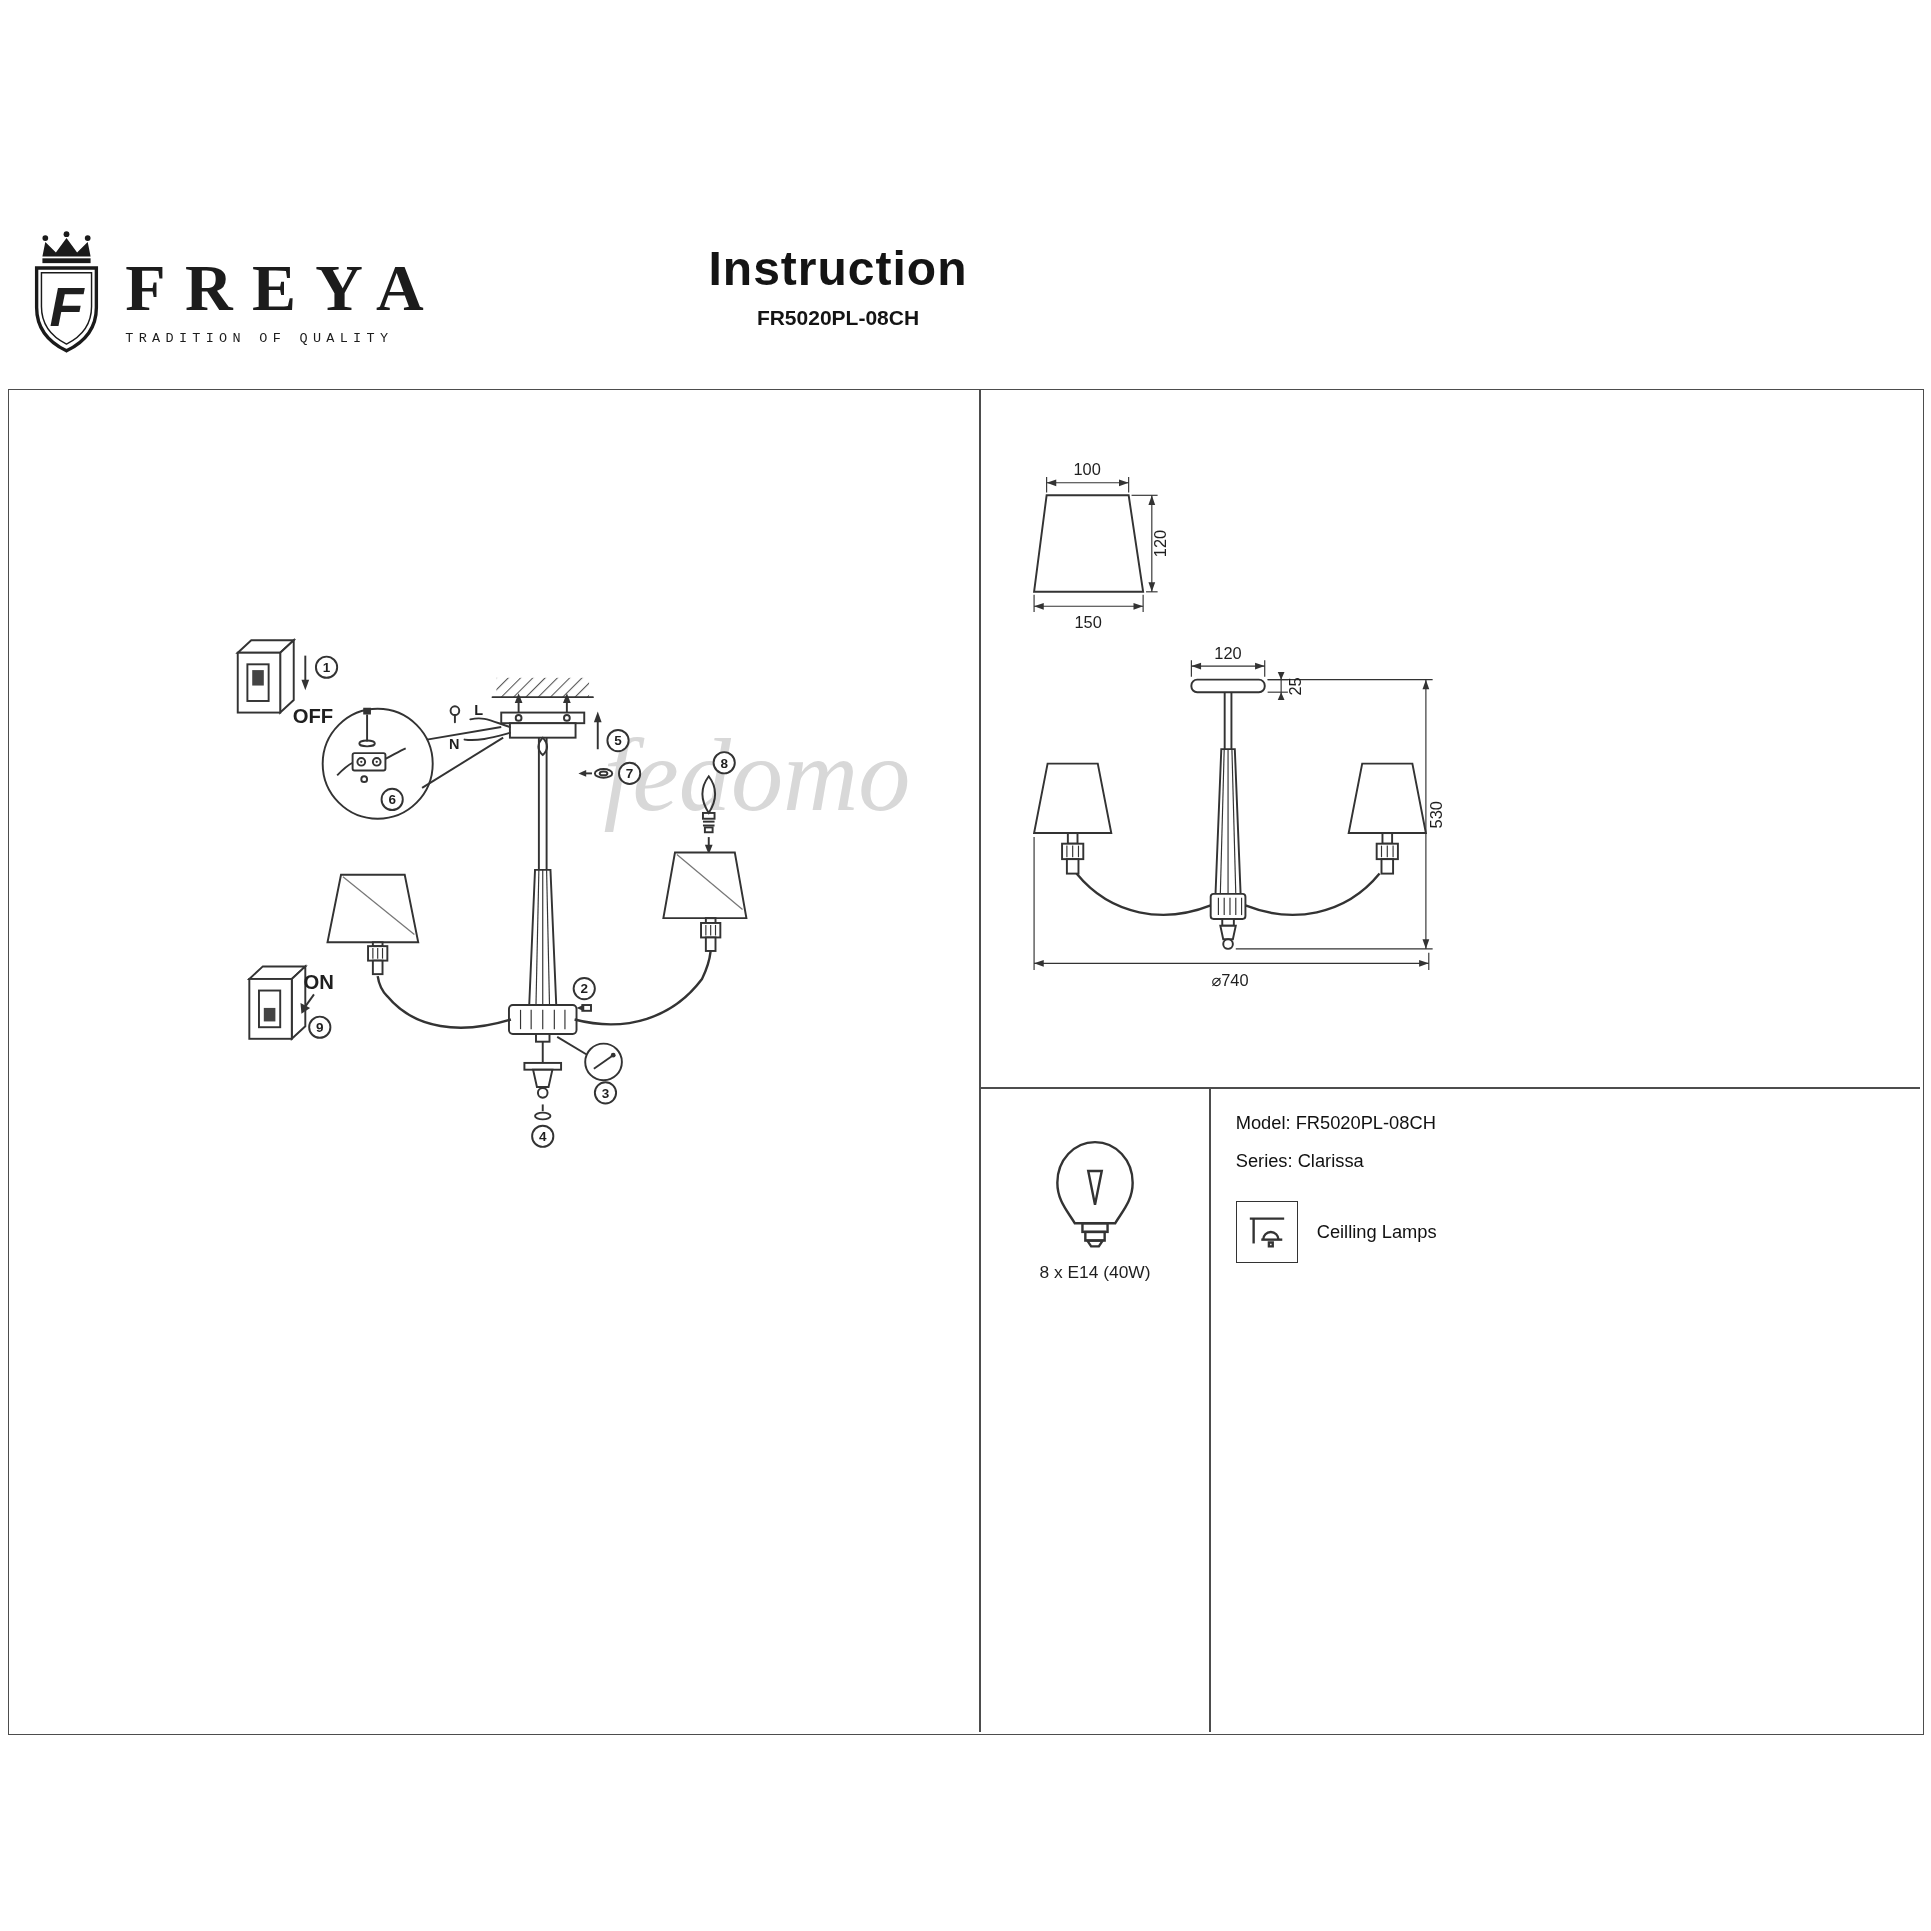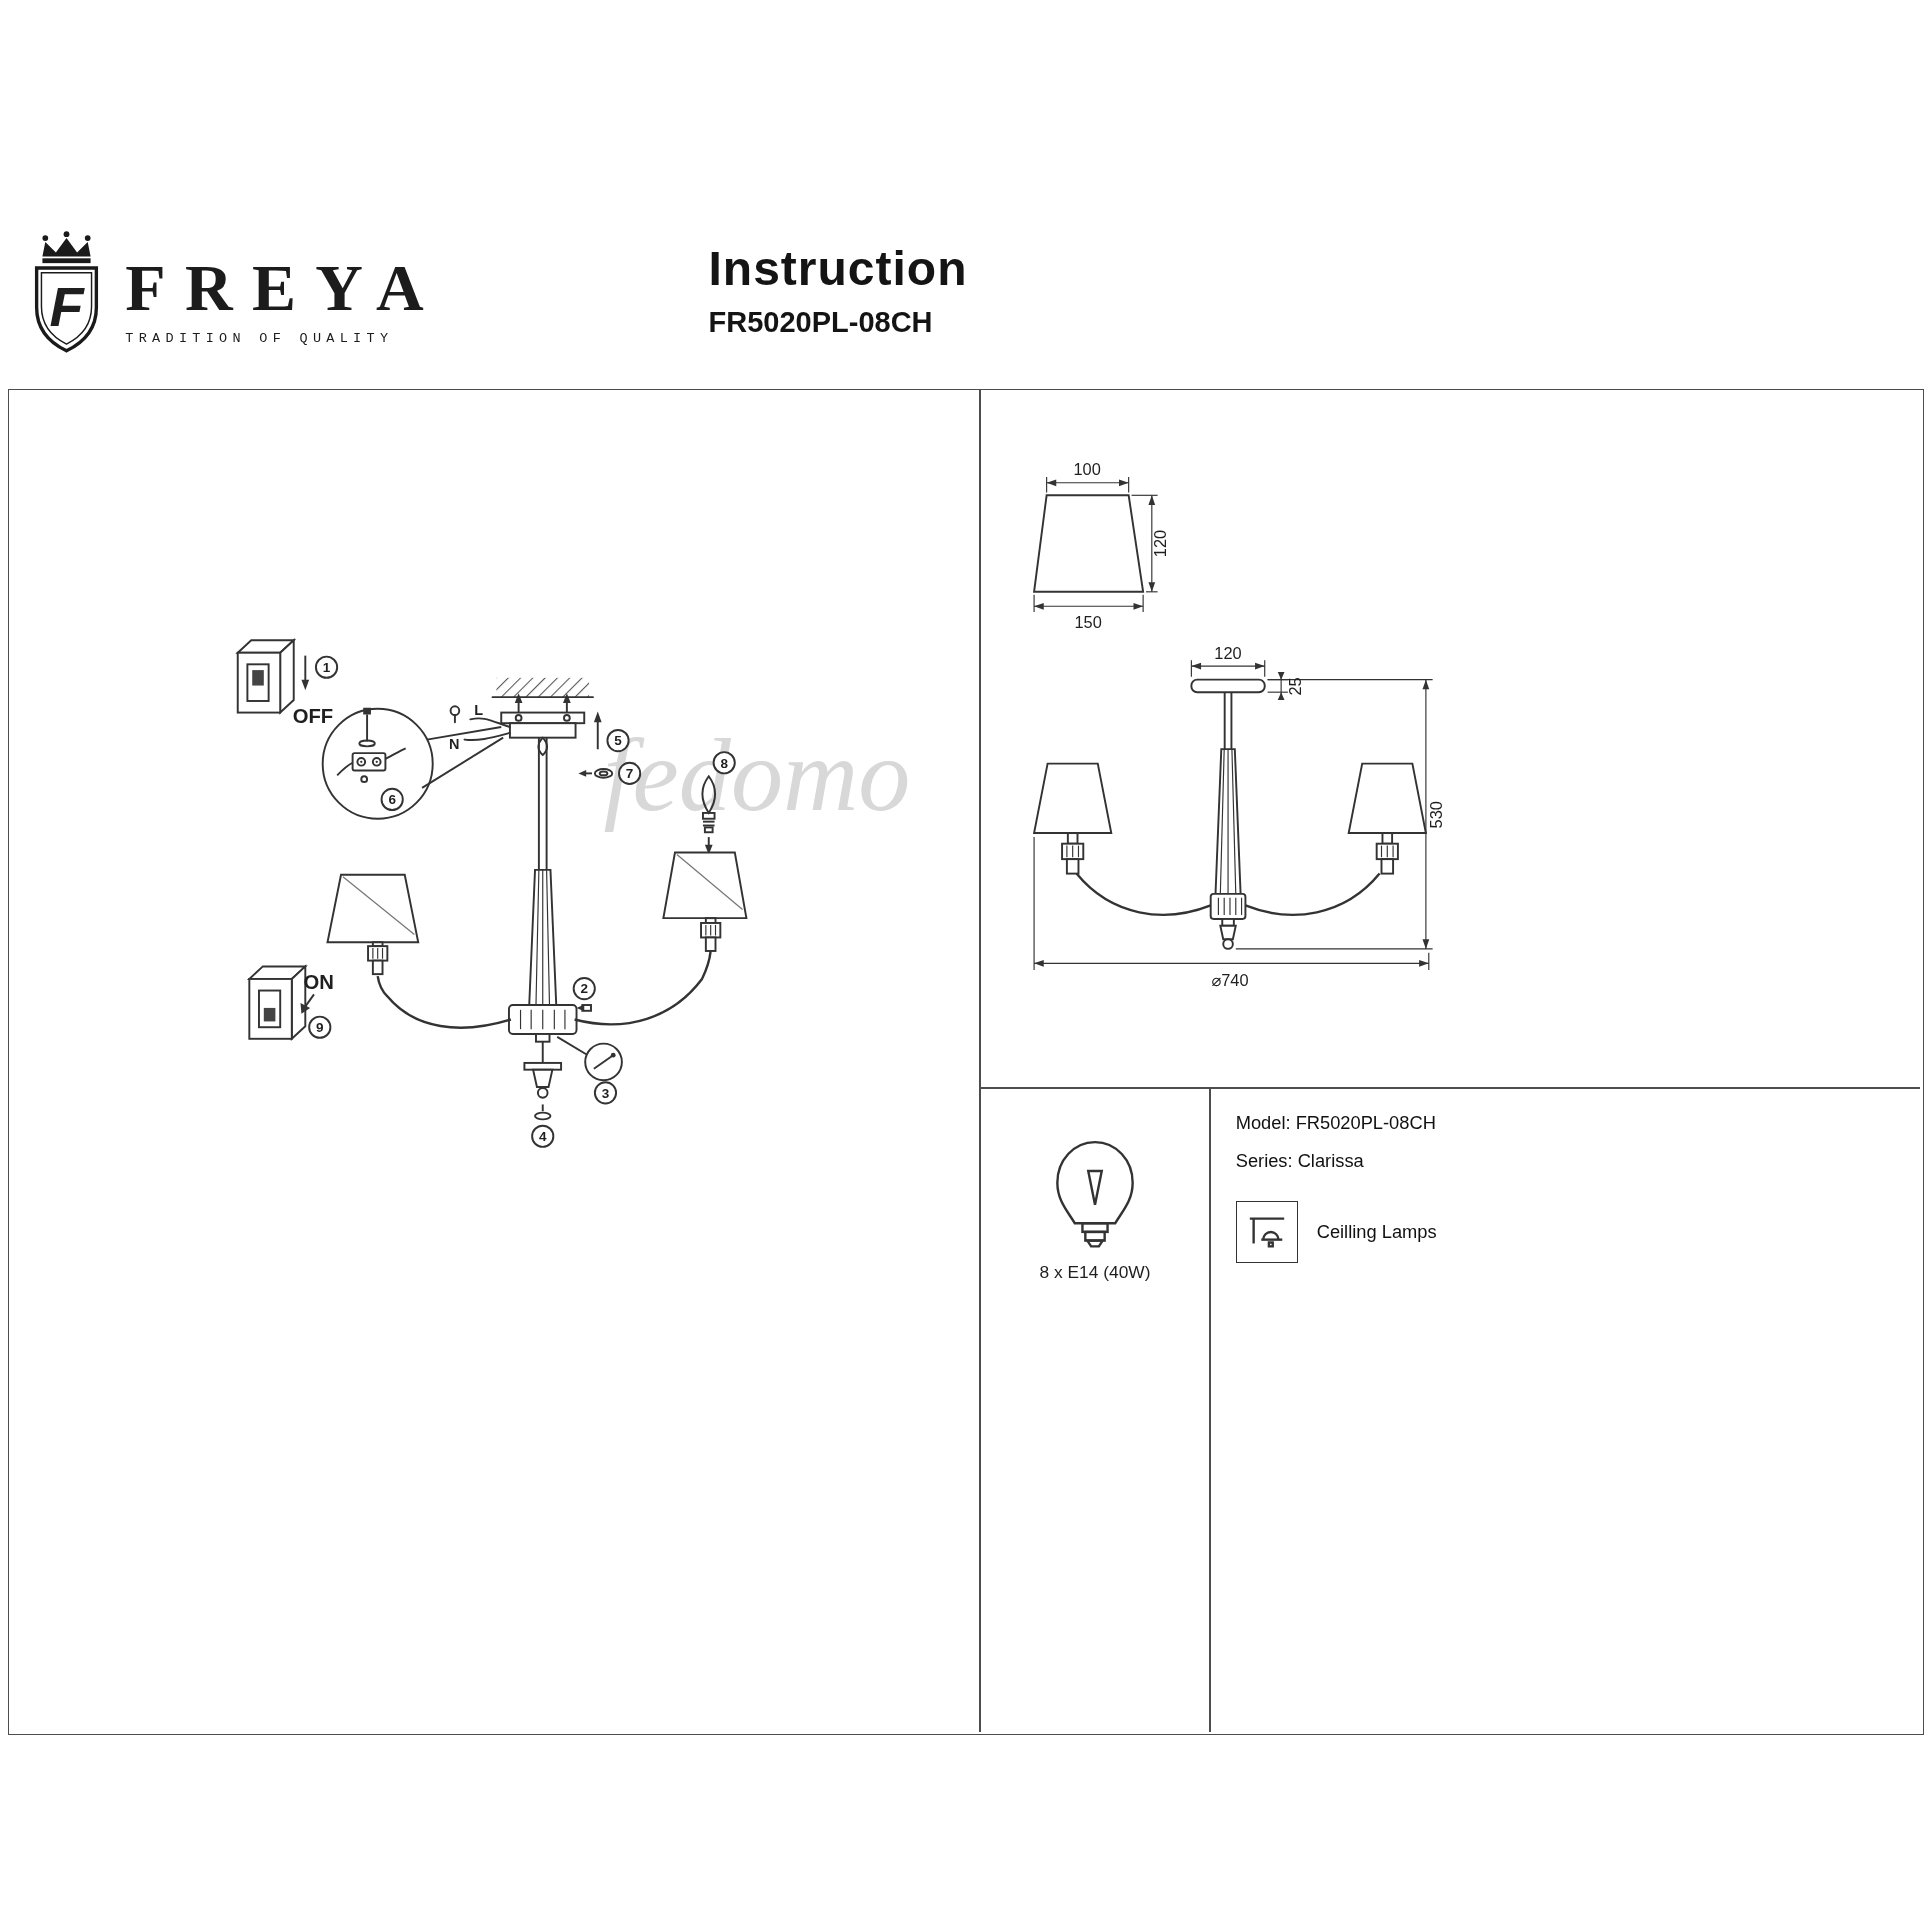--- a/index.html
+++ b/index.html
@@ -4,23 +4,23 @@
 <style>
   html,body{margin:0;padding:0;}
   body{width:1931px;height:1931px;background:#ffffff;font-family:"Liberation Sans",sans-serif;position:relative;overflow:hidden;}
   .page{position:absolute;inset:0;}
 
   
   .logo{position:absolute;left:27px;top:230px;display:flex;gap:19.3px;align-items:flex-start;}
   .brand-text{margin-top:25px;}
   .brand{font-family:"Liberation Serif",serif;font-size:66px;font-weight:bold;letter-spacing:19.3px;color:#1c1c1c;line-height:1;}
   .tagline{font-family:Liberation Mono, monospace;font-size:13.5px;letter-spacing:5.3px;color:#1c1c1c;margin-top:9.7px;}
-  .title-block{position:absolute;left:838px;top:241px;transform:translateX(-50%);}
+  .title-block{position:absolute;left:838px;top:241px;transform:translateX(-50%);text-align:center;}
   .title-block h1{margin:0;font-size:48px;font-weight:600;color:#141414;letter-spacing:1px;}
-  .title-model{font-size:29px;font-weight:bold;color:#141414;margin-top:9.7px;}
+  .title-model{font-size:21px;font-weight:bold;color:#141414;margin-top:9.7px;}
 
   
   .frame{position:absolute;left:7.7px;top:389px;width:1916px;height:1346px;border:1.9px solid #4d4d4d;box-sizing:border-box;}
   .divider{position:absolute;background:#4d4d4d;}
   .div-v1{left:970px;top:0;width:1.9px;height:1342px;}
   .div-h1{left:970px;top:697px;width:941px;height:1.9px;}
   .div-v2{left:1200px;top:699px;width:1.9px;height:643px;}
 
   .assembly-svg{position:absolute;left:0;top:0;}
   .dims-svg{position:absolute;left:972px;top:0;}

